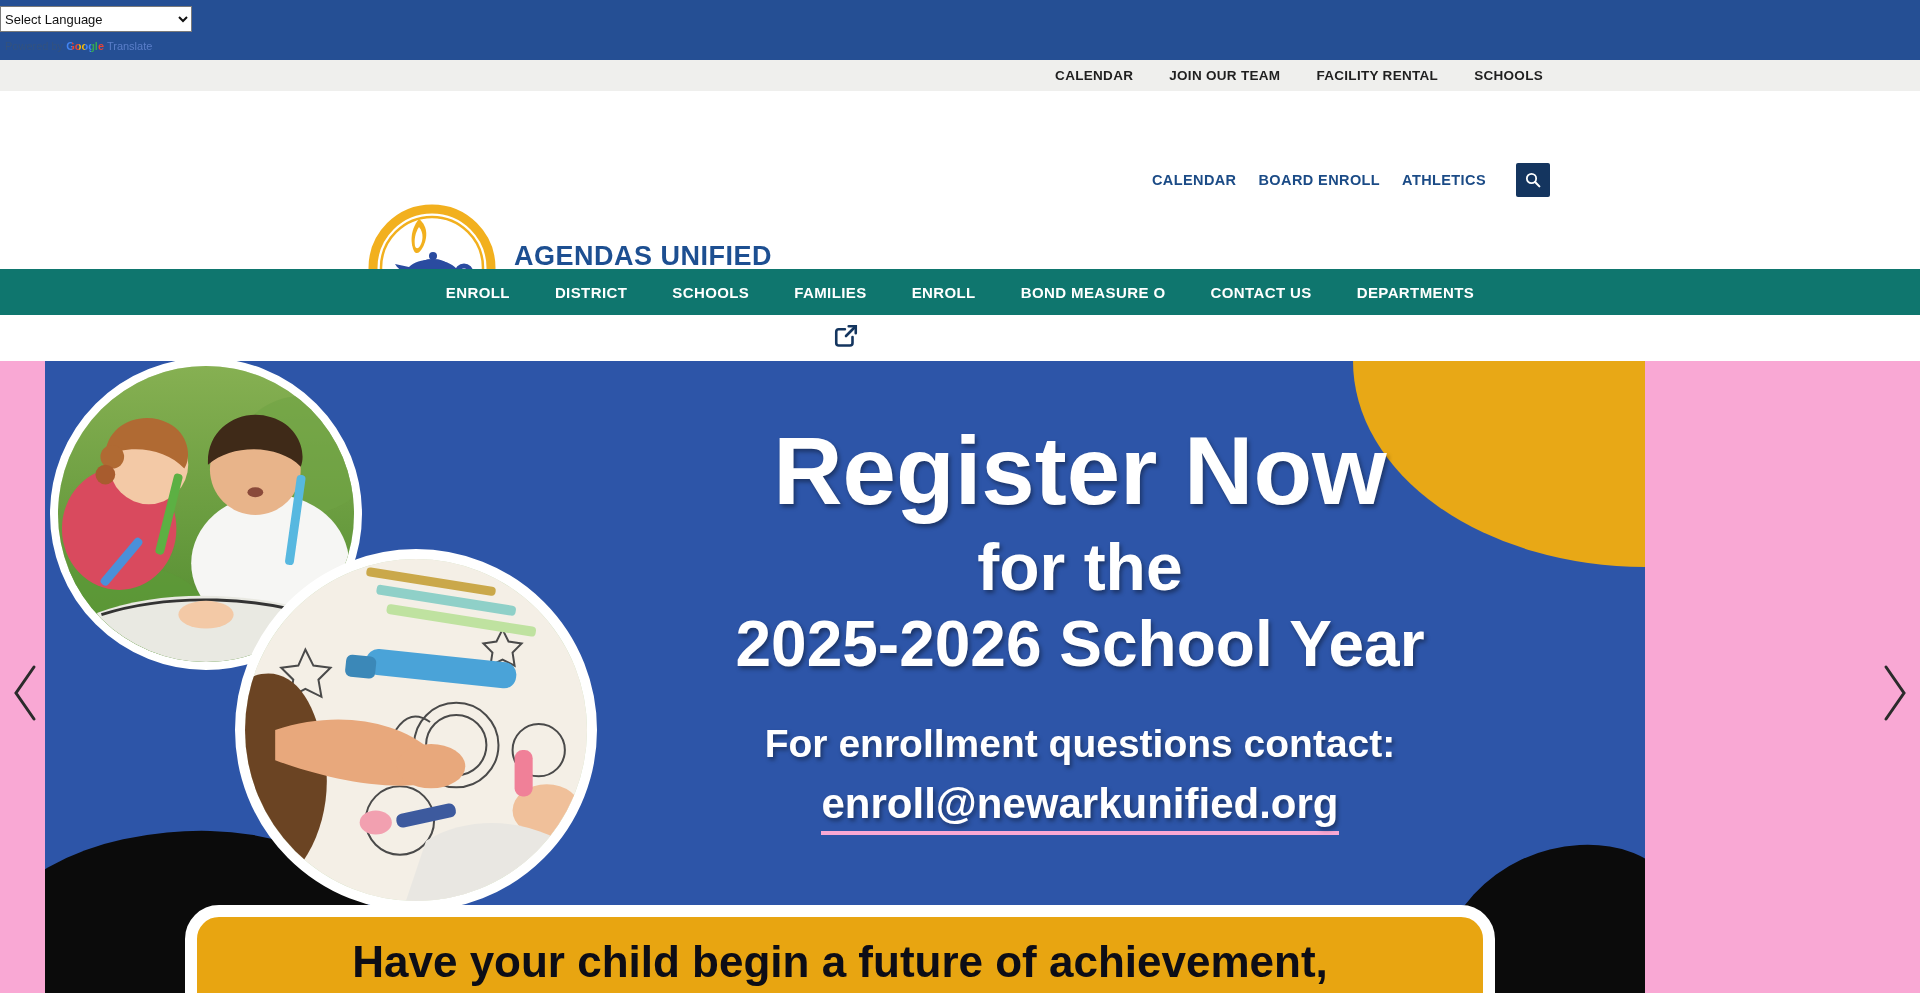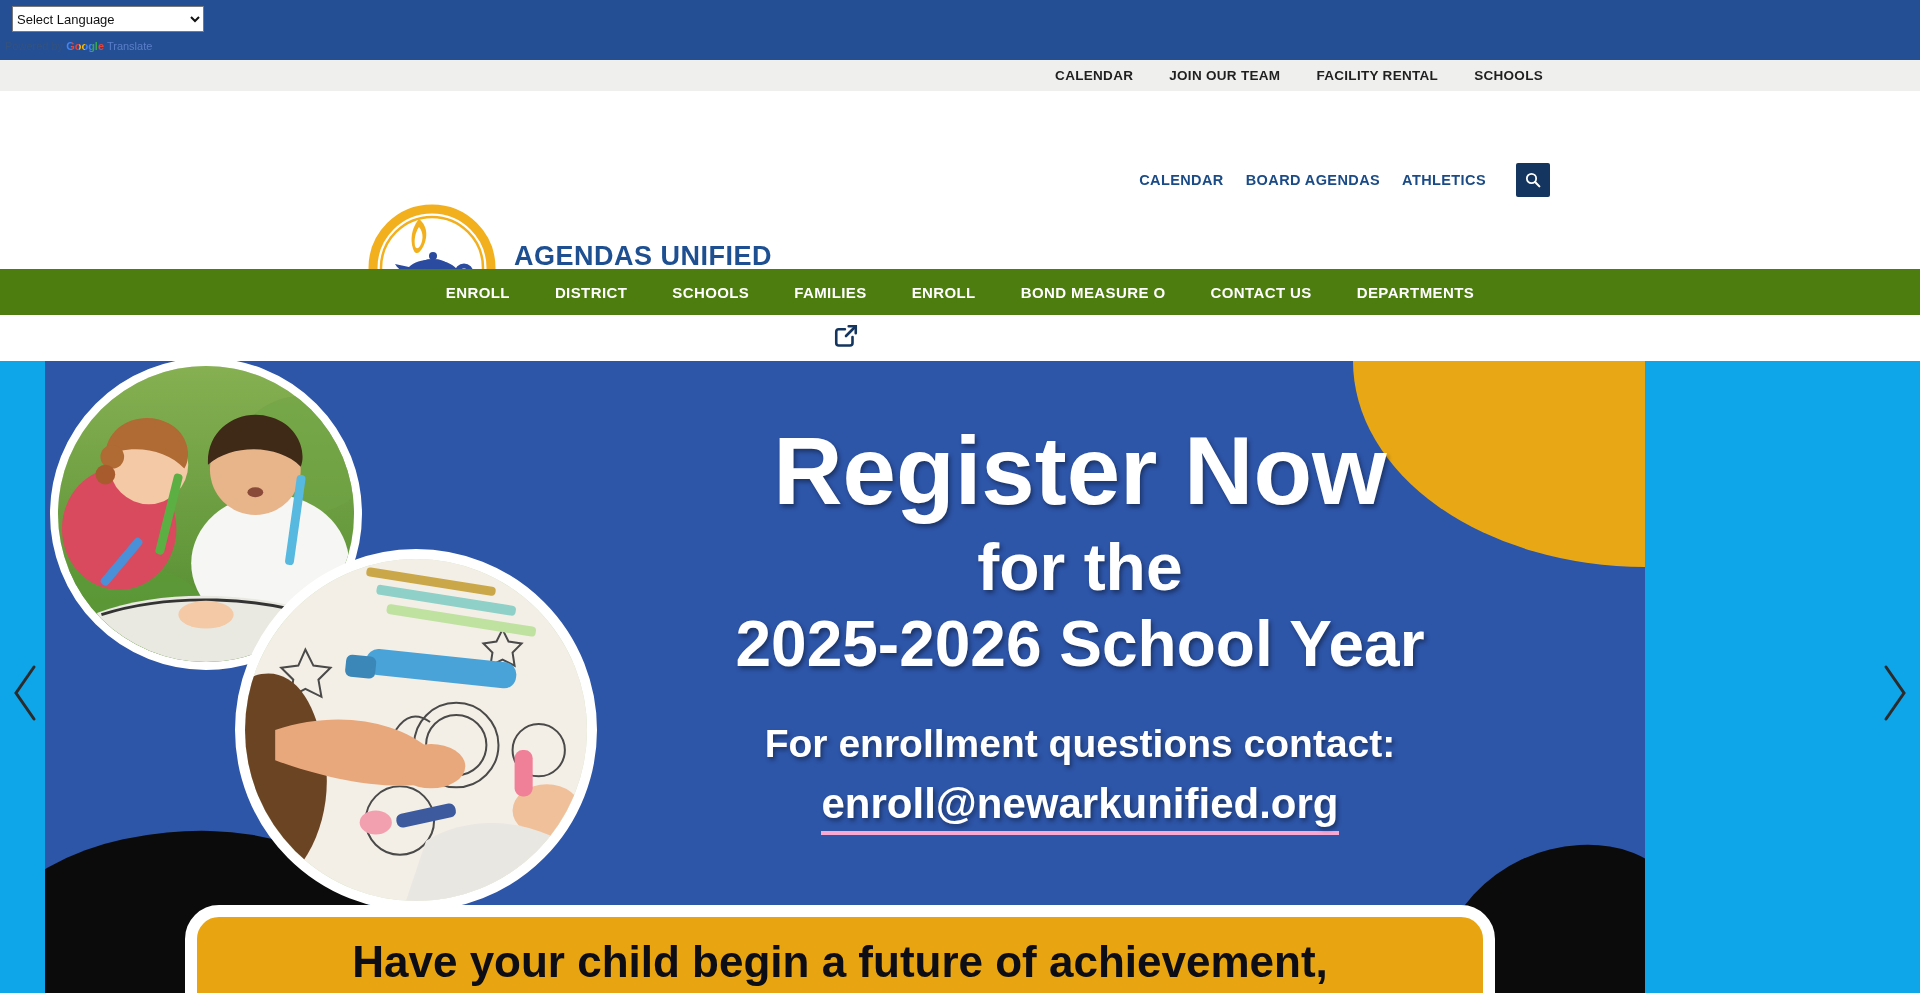--- a/index.html
+++ b/index.html
@@ -2,21 +2,21 @@
 <html><head>
 <meta charset="utf-8">
 <style>
   * { margin:0; padding:0; box-sizing:border-box; }
   html,body { width:1920px; height:993px; overflow:hidden; background:#fff;
     font-family:"Liberation Sans", sans-serif; }
   .page { position:relative; width:1920px; height:993px; background:#fff; }
 
   
   .topbar { position:relative; width:100%; height:60px; background:#254F94; }
-  .lang-select { position:absolute; left:12px; top:6px; width:192px; height:26px;
+  .lang-select { position:absolute; left:0; top:6px; width:192px; height:26px;
     font-size:13px; font-family:"Liberation Sans",sans-serif; border:1px solid #7a7a7a;
     background:#fff; color:#111; }
   .powered { position:absolute; left:5px; top:40px; font-size:11px; color:#33527f; }
   .powered .gword { font-weight:700;
     background:linear-gradient(90deg,#4285F4 0 17%,#EA4335 17% 34%,#FBBC05 34% 51%,#4285F4 51% 66%,#34A853 66% 83%,#EA4335 83% 100%);
     -webkit-background-clip:text; background-clip:text; color:transparent; }
   .powered .tword { color:#5a7ec9; }
 
   
   .utilbar { position:relative; width:100%; height:31px; background:#efefed;
@@ -30,31 +30,31 @@
   .district-name { position:absolute; left:514px; top:151px; color:#1D4F91;
     font-size:27px; font-weight:700; letter-spacing:.5px; line-height:29px; }
   .header-right { position:absolute; right:370px; top:0; height:100%;
     display:flex; align-items:center; gap:22px; }
   .header-right a { font-size:14.5px; font-weight:700; letter-spacing:.4px;
     color:#1B4B86; text-decoration:none; cursor:pointer; }
   .search-btn { width:34px; height:34px; background:#14355F; border:none; border-radius:2px;
     display:flex; align-items:center; justify-content:center; cursor:pointer; margin-left:8px; }
 
   
-  .mainnav { position:relative; width:100%; height:46px; background:#4d7c0f;
+  .mainnav { position:relative; width:100%; height:46px; background:#0f766e;
     display:flex; align-items:center; justify-content:center; gap:45px; }
   .mainnav a { color:#fff; font-size:15px; font-weight:700; letter-spacing:.4px;
     text-decoration:none; cursor:pointer; white-space:nowrap; }
 
   
   .hero-gap { position:relative; width:100%; height:46px; background:#fff; }
   .ext-icon { position:absolute; left:833px; top:8px; width:26px; height:26px; cursor:pointer; }
 
   
-  .hero-wrap { position:relative; width:100%; height:632px; background:#0ea5e9;padding-left:12px; }
+  .hero-wrap { position:relative; width:100%; height:632px; background:#f9a8d4;padding-left:12px; }
   .hero-slide { position:absolute; left:45px; top:0; width:1600px; height:632px;
     background:#2D55A8; overflow:hidden; cursor:pointer; }
 
   .blob-gold { position:absolute; right:0; top:0; width:292px; height:206px;
     background:#E8A816; border-bottom-left-radius:100% 100%; }
   .blob-black-left { position:absolute; left:-90px; bottom:-170px; width:430px; height:330px;
     background:#0b0b0b; border-radius:47% 53% 40% 60% / 45% 40% 60% 55%;
     transform:rotate(-12deg); }
   .blob-black-right { position:absolute; right:-70px; bottom:-150px; width:280px; height:300px;
     background:#0b0b0b; border-radius:55% 45% 60% 40% / 50% 55% 45% 50%;
@@ -131,21 +131,21 @@
       <text font-size="9.5" font-weight="700" fill="#1B2A5E" letter-spacing="1">
         <textPath href="#sealArc" startOffset="4">NEWARK, CALIFORNIA</textPath>
       </text>
     </svg>
     <div class="district-name">
       <div>AGENDAS UNIFIED</div>
       <div>SCHOOL DISTRICT</div>
     </div>
     <div class="header-right">
       <a>CALENDAR</a>
-      <a>BOARD AGENDAS</a>
+      <a>BOARD ENROLL</a>
       <a>ATHLETICS</a>
       <button class="search-btn">
         <svg width="18" height="18" viewBox="0 0 24 24">
           <circle cx="10" cy="10" r="6.2" fill="none" stroke="#fff" stroke-width="2.4"></circle>
           <line x1="14.8" y1="14.8" x2="20.5" y2="20.5" stroke="#fff" stroke-width="2.8" stroke-linecap="round"></line>
         </svg>
       </button>
     </div>
   </div>
 

